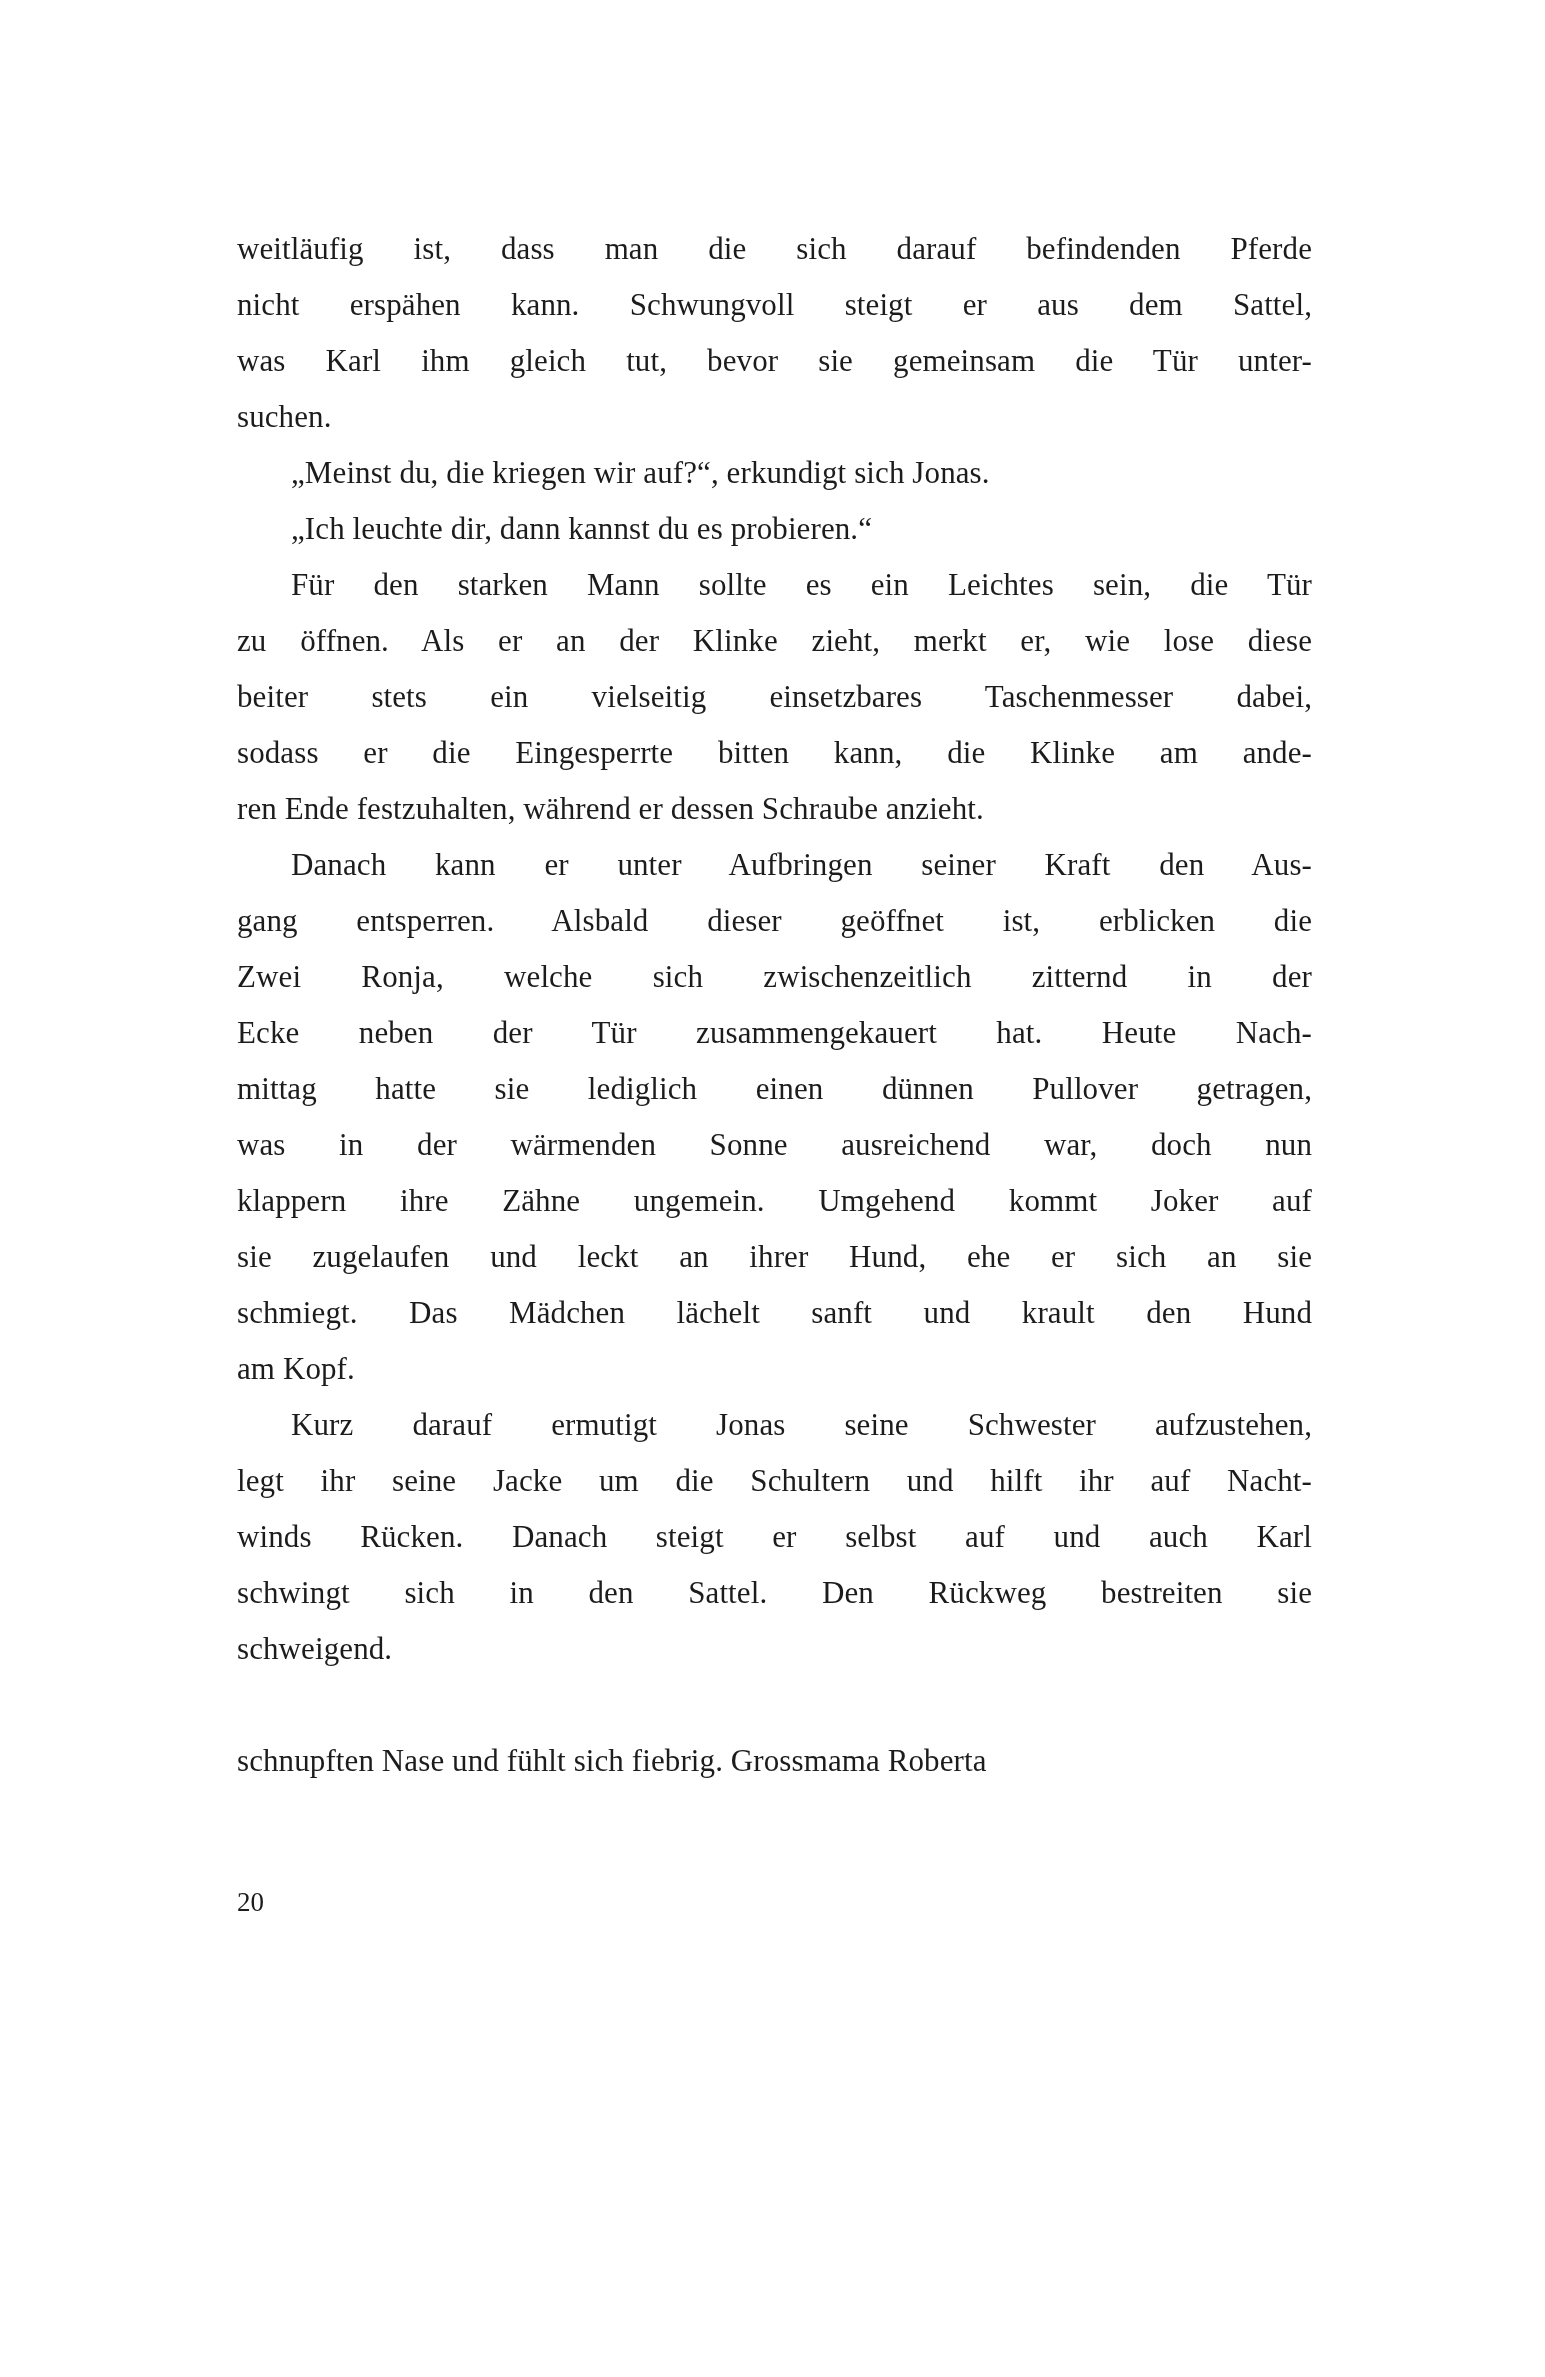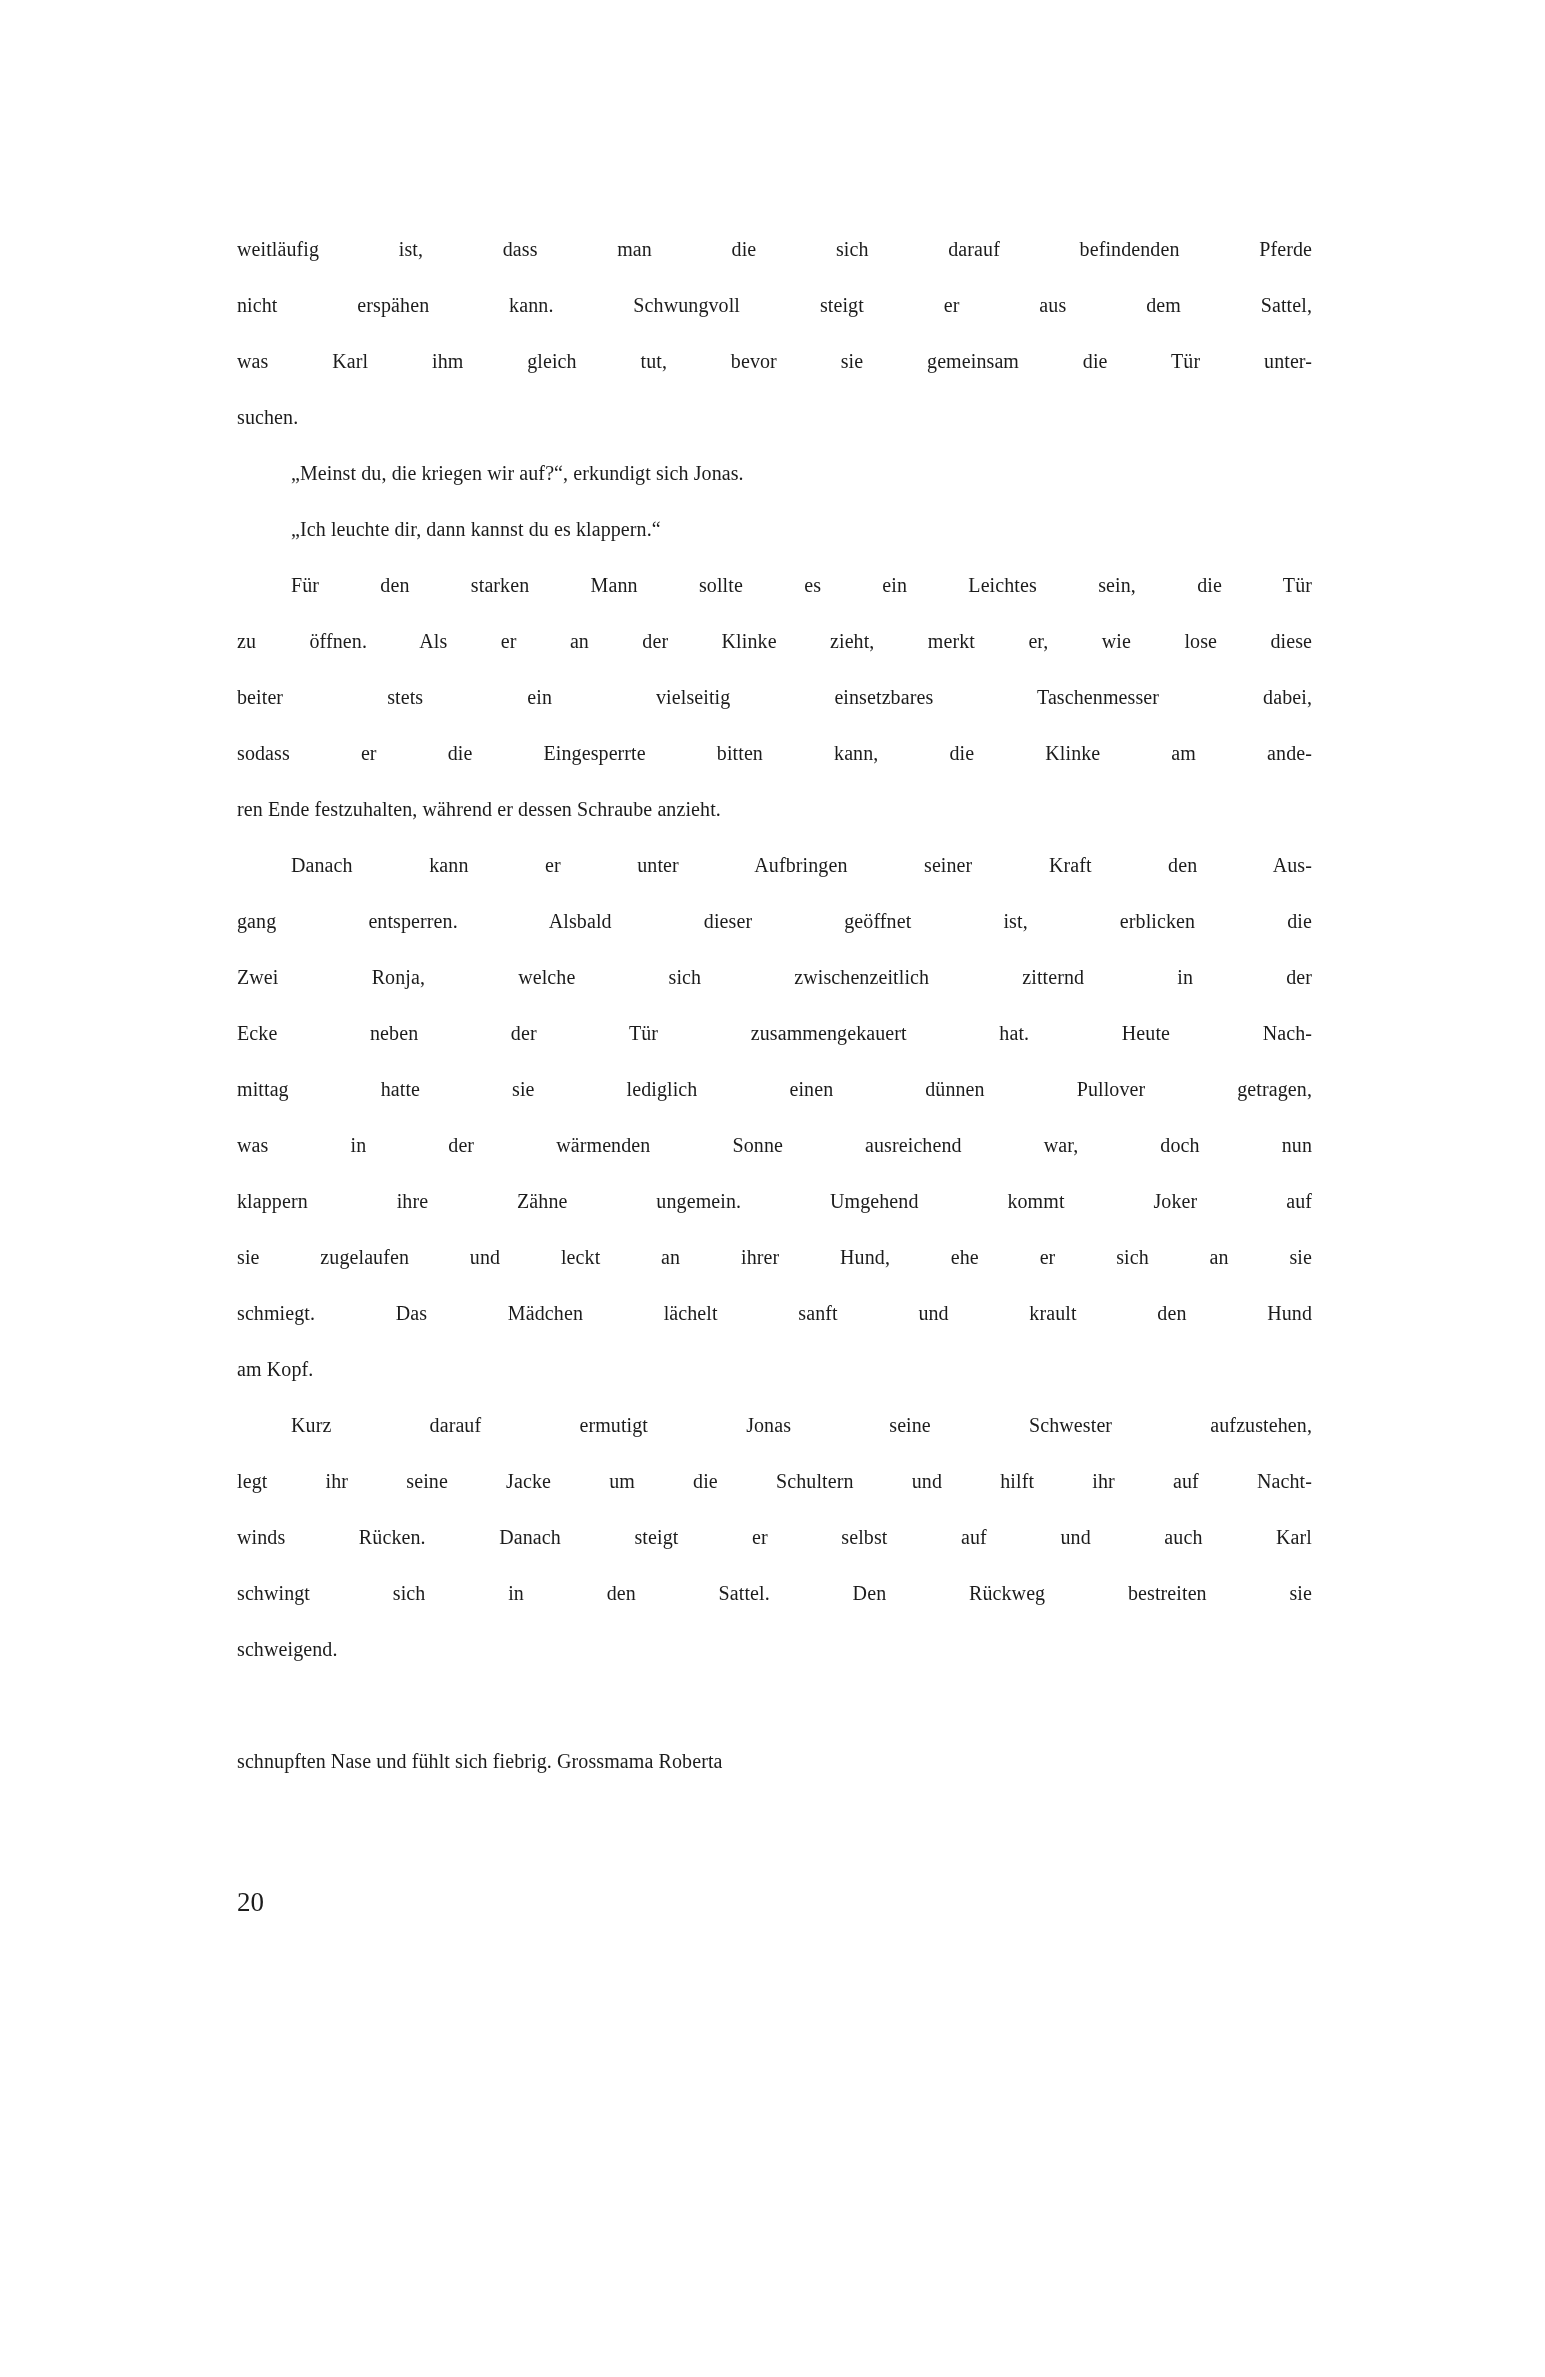--- a/index.html
+++ b/index.html
@@ -28,21 +28,21 @@
     width: 100%;
   }
   .para {
     margin: 0;
     padding: 0;
   }
   .para.gap-before {
     margin-top: 56px;
   }
   .line {
-    font-size: 20px;
+    font-size: 31px;
     line-height: 56px;
     text-align: justify;
     text-align-last: justify;
     white-space: normal;
     letter-spacing: 0.1px;
   }
   .line.last {
     text-align: left;
     text-align-last: left;
   }
@@ -65,21 +65,21 @@
       <div class="para">
         <div class="line first">weitläufig ist, dass man die sich darauf befindenden Pferde</div>
         <div class="line">nicht erspähen kann. Schwungvoll steigt er aus dem Sattel,</div>
         <div class="line">was Karl ihm gleich tut, bevor sie gemeinsam die Tür unter-</div>
         <div class="line last">suchen.</div>
       </div>
       <div class="para indent">
         <div class="line first last">„Meinst du, die kriegen wir auf?“, erkundigt sich Jonas.</div>
       </div>
       <div class="para indent">
-        <div class="line first last">„Ich leuchte dir, dann kannst du es klappern.“</div>
+        <div class="line first last">„Ich leuchte dir, dann kannst du es probieren.“</div>
       </div>
       <div class="para indent">
         <div class="line first">Für den starken Mann sollte es ein Leichtes sein, die Tür</div>
         <div class="line">zu öffnen. Als er an der Klinke zieht, merkt er, wie lose diese</div>
         <div class="line">beiter stets ein vielseitig einsetzbares Taschenmesser dabei,</div>
         <div class="line">sodass er die Eingesperrte bitten kann, die Klinke am ande-</div>
         <div class="line last">ren Ende festzuhalten, während er dessen Schraube anzieht.</div>
       </div>
       <div class="para indent">
         <div class="line first">Danach kann er unter Aufbringen seiner Kraft den Aus-</div>

